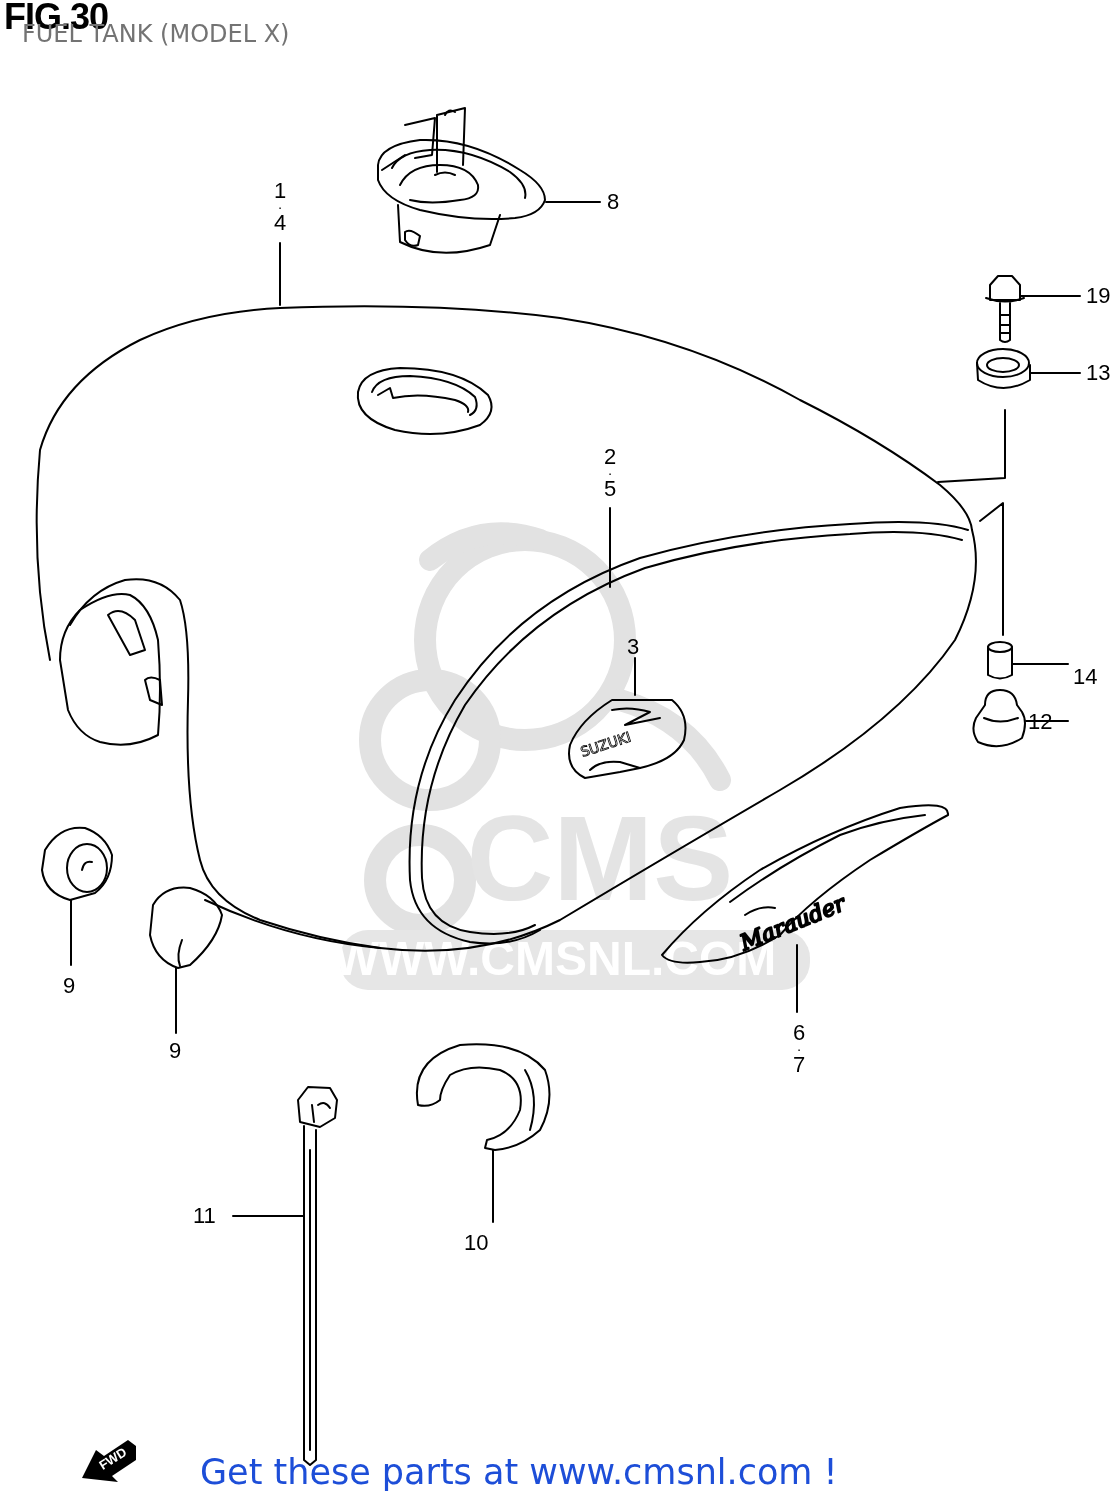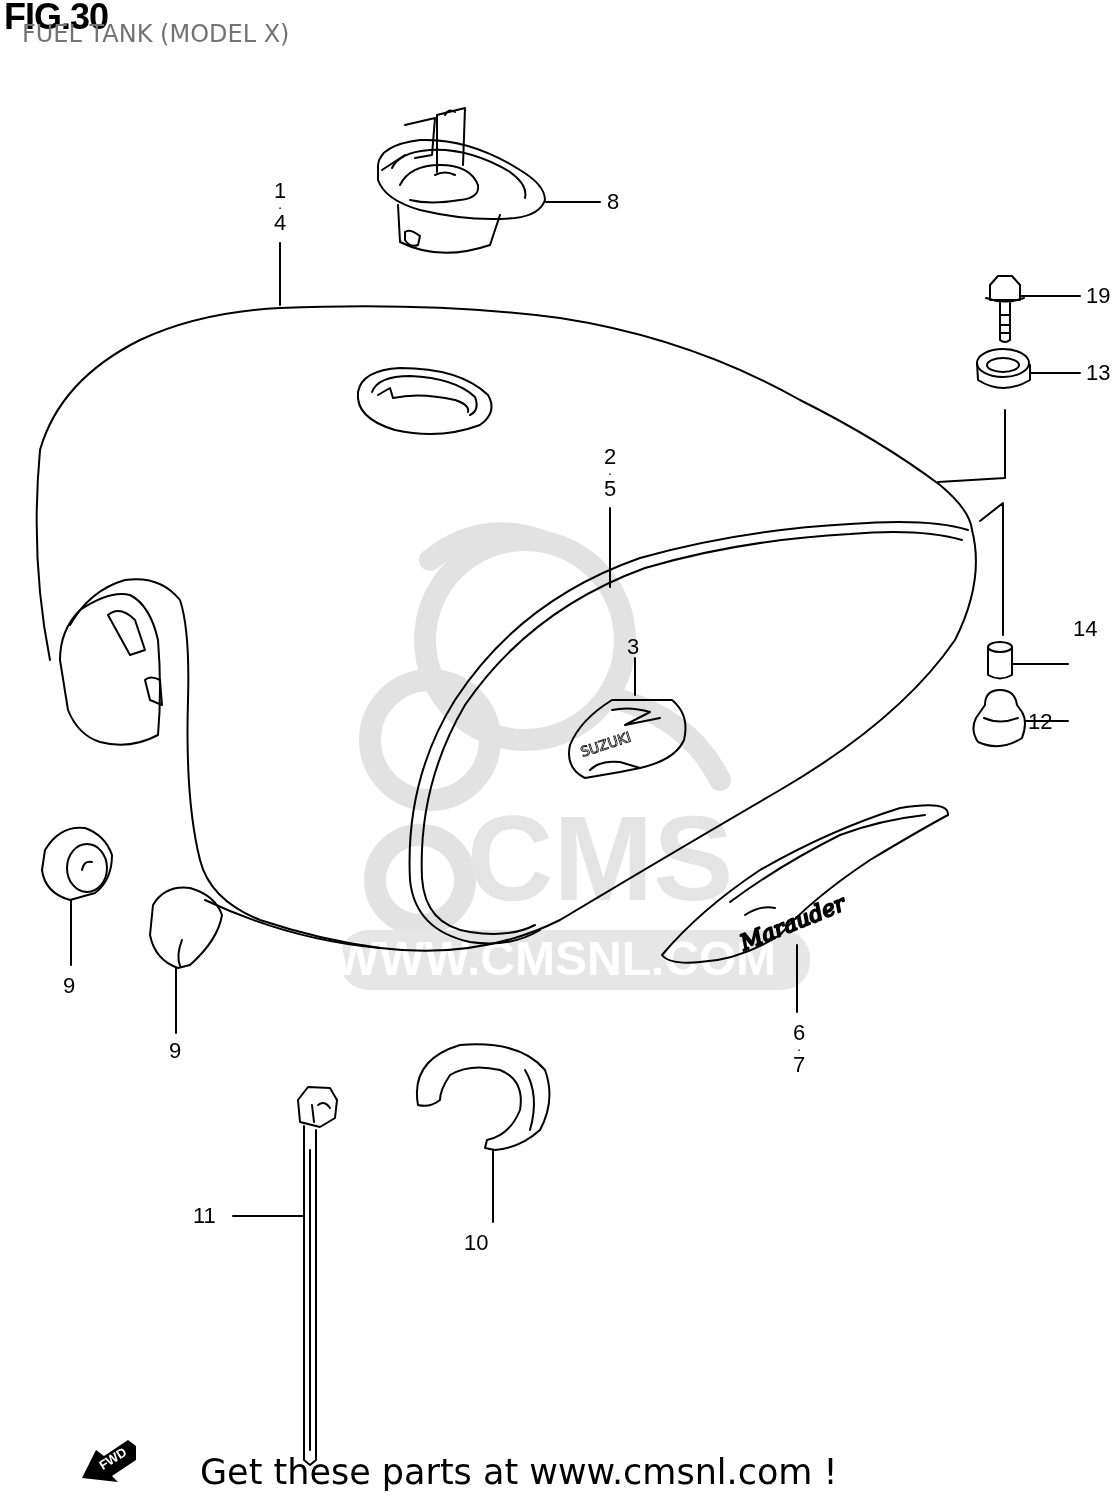--- a/index.html
+++ b/index.html
@@ -3,21 +3,21 @@
 <meta charset="utf-8">
 <style>
   html, body { margin: 0; padding: 0; background: #ffffff; }
   body { width: 1119px; height: 1500px; position: relative; overflow: hidden; font-family: "Liberation Sans", sans-serif; }
   #canvas { position: absolute; left: 0; top: 0; width: 1119px; height: 1500px; }
   .fig-title { position: absolute; left: 4px; top: -4px; font-family: "Liberation Sans", sans-serif; font-weight: bold; font-size: 36px; color: #000; letter-spacing: -1px; z-index: 3; }
   .fig-subtitle { position: absolute; left: 22px; top: 20px; font-family: "DejaVu Sans", sans-serif; font-size: 24px; color: #737373; z-index: 4; }
   .callout { position: absolute; font-family: "Liberation Sans", sans-serif; font-size: 22px; color: #000; line-height: 1; z-index: 3; }
   .callout.stack { text-align: center; width: 30px; }
   .callout .dot { display: block; font-size: 14px; line-height: 10px; }
-  .promo { position: absolute; left: 200px; top: 1452px; font-family: "DejaVu Sans", sans-serif; font-size: 35px; color: #000000; z-index: 3; white-space: nowrap; }
+  .promo { position: absolute; left: 200px; top: 1452px; font-family: "DejaVu Sans", sans-serif; font-size: 35px; color: #1d4ed8; z-index: 3; white-space: nowrap; }
   .fwd-text { position: absolute; left: 98px; top: 1451px; font-family: "Liberation Sans", sans-serif; font-weight: bold; font-size: 13px; color: #fff; transform: rotate(-32deg); z-index: 4; }
   .wm { position: absolute; z-index: 1; }
 </style>
 </head>
 <body>
 
 <div class="fig-title">FIG.30</div>
 <div class="fig-subtitle">FUEL TANK (MODEL X)</div>
 
 <svg class="wm" width="1119" height="1500" viewBox="0 0 1119 1500">
@@ -173,16 +173,16 @@
   <span>7</span>
 </div>
 
 <div class="callout" style="left:607px; top:191px;">8</div>
 <div class="callout" style="left:63px; top:975px;">9</div>
 <div class="callout" style="left:169px; top:1040px;">9</div>
 <div class="callout" style="left:464px; top:1232px;">10</div>
 <div class="callout" style="left:193px; top:1205px;">11</div>
 <div class="callout" style="left:1028px; top:711px;">12</div>
 <div class="callout" style="left:1086px; top:362px;">13</div>
-<div class="callout" style="left:1073px; top:618px;">14</div>
+<div class="callout" style="left:1073px; top:666px;">14</div>
 <div class="callout" style="left:1086px; top:285px;">19</div>
 
 <div class="promo">Get these parts at www.cmsnl.com !</div>
 
 </body></html>

